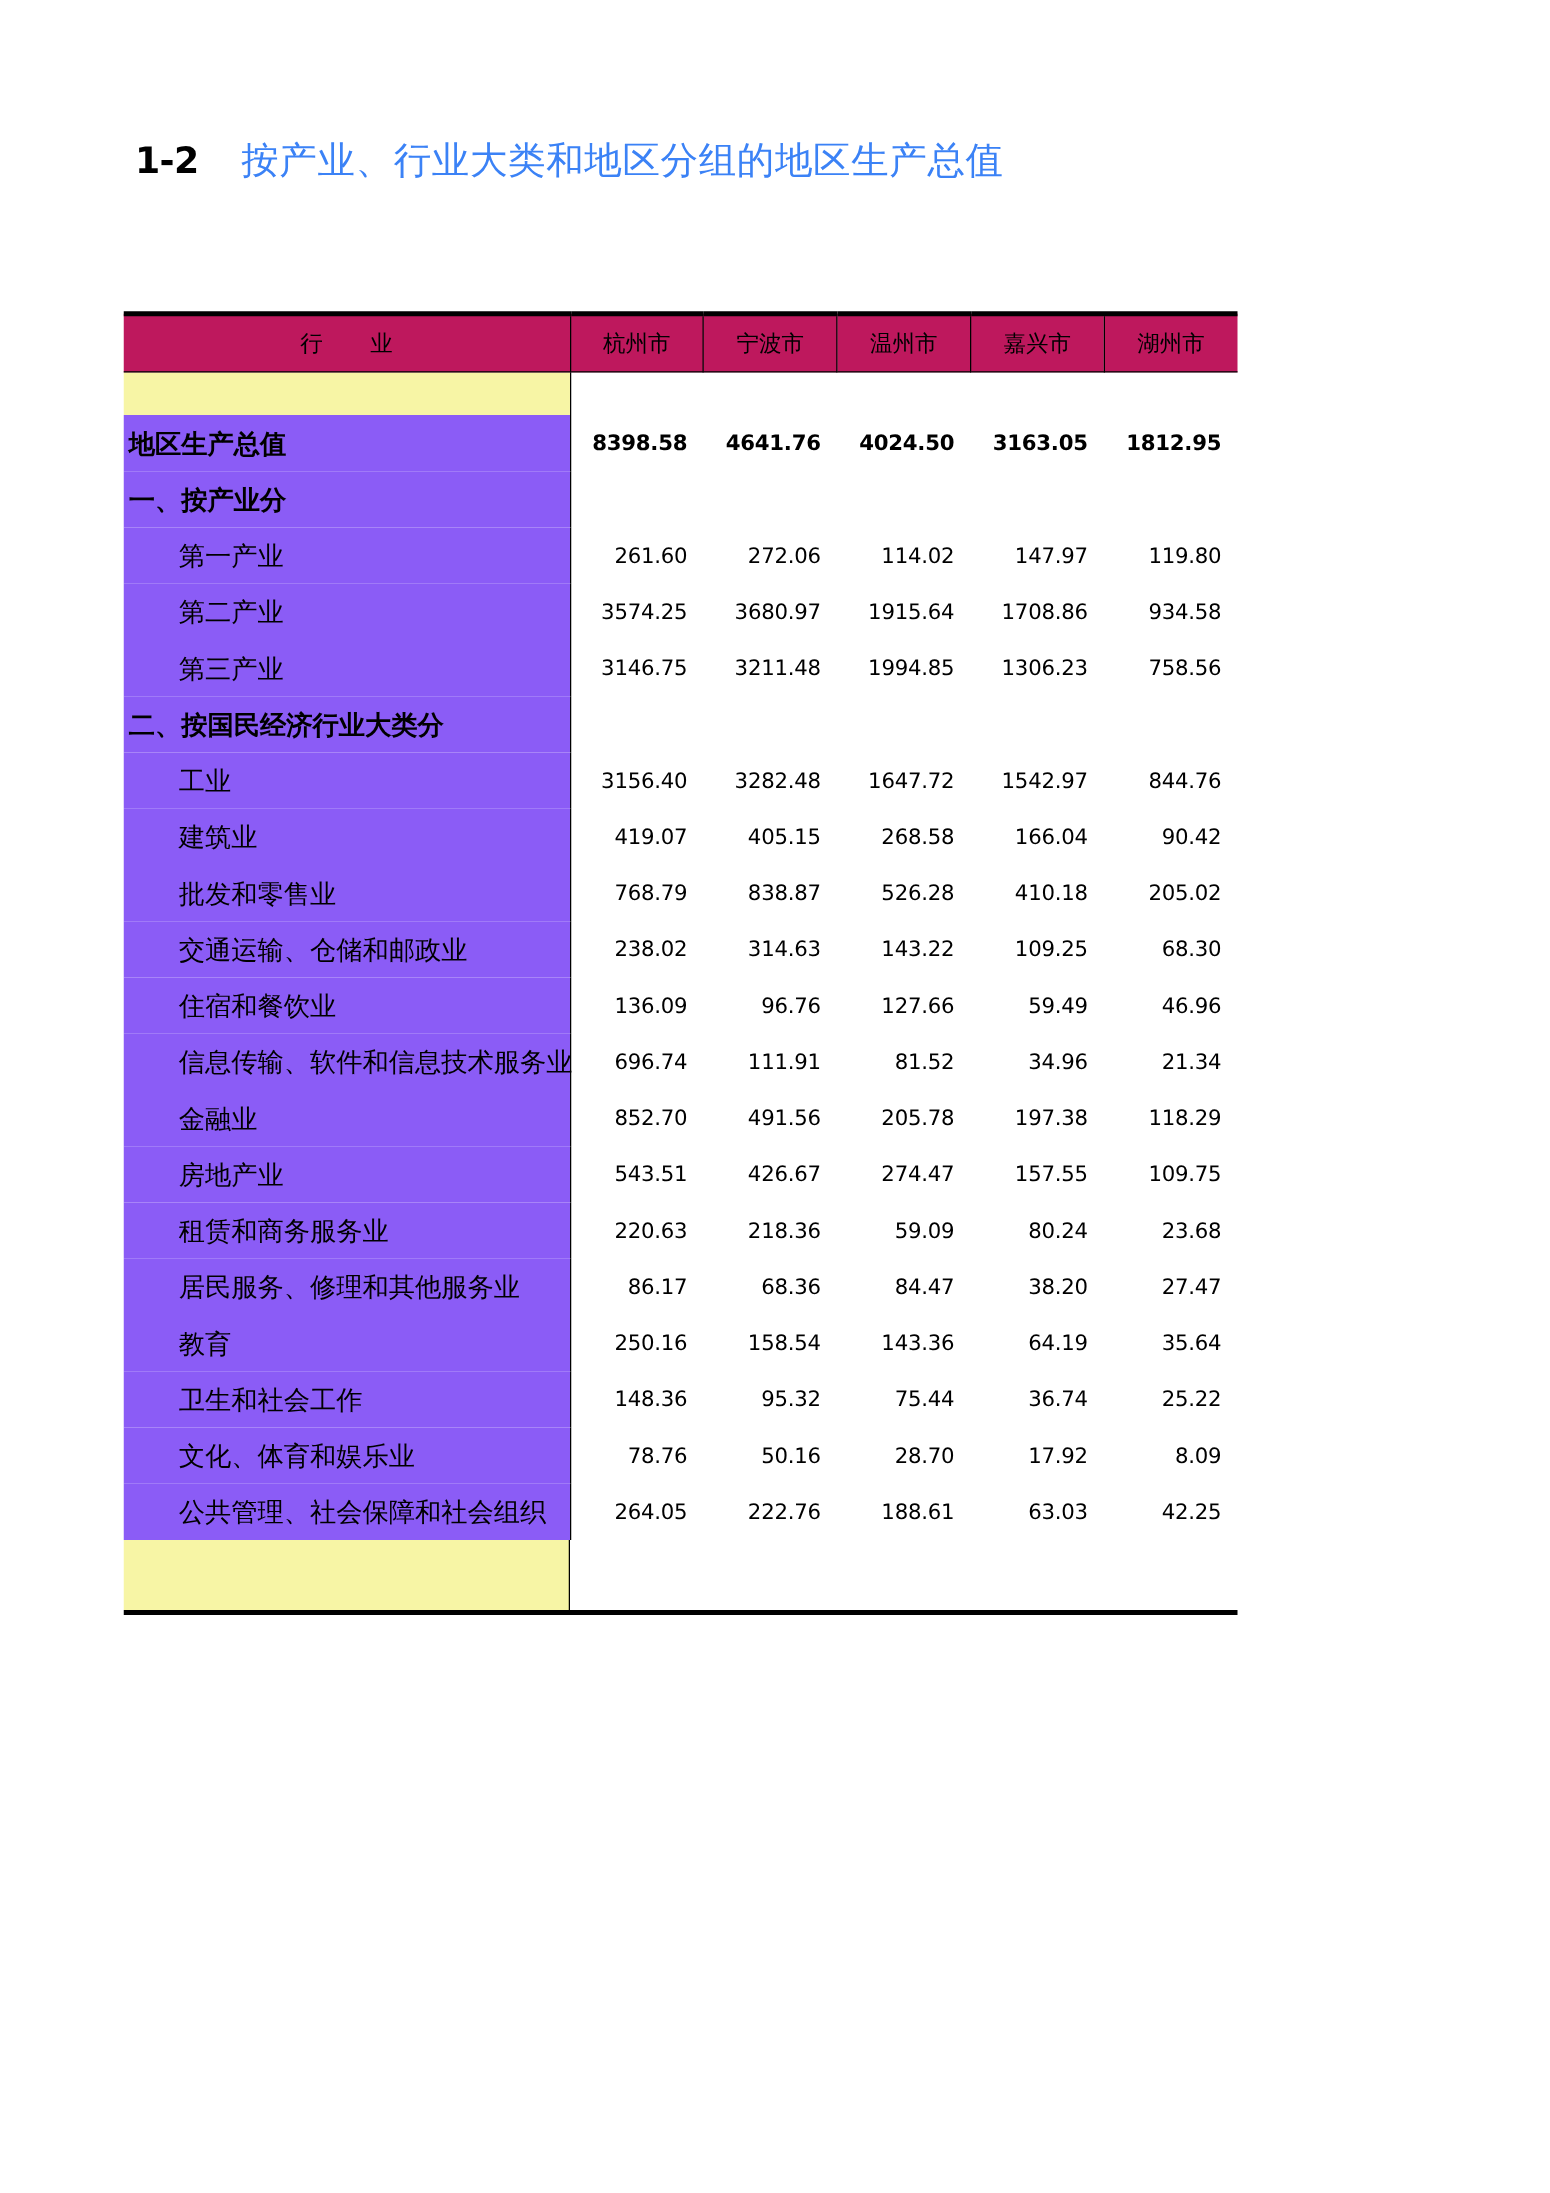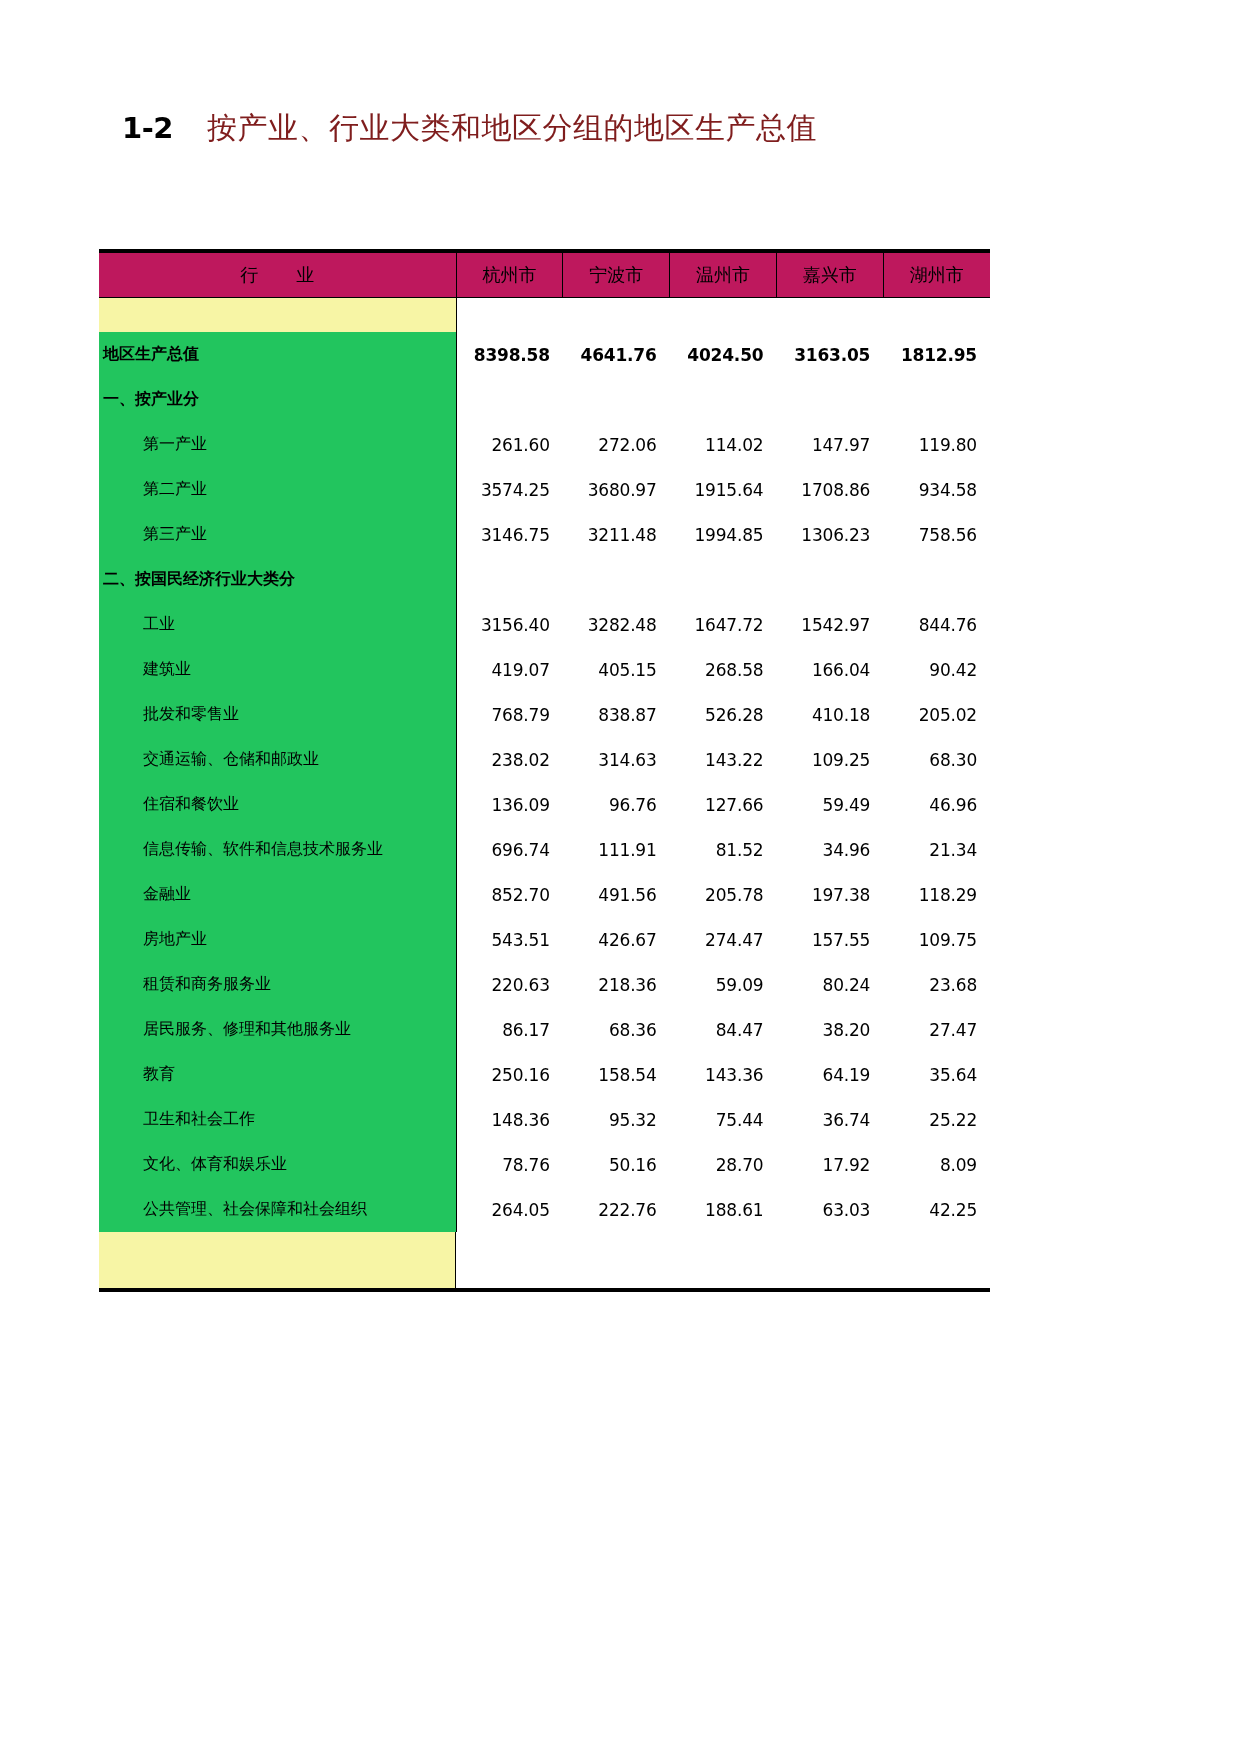--- a/index.html
+++ b/index.html
@@ -33,29 +33,28 @@
     display: flex;
     align-items: baseline;
     white-space: nowrap;
   }
   .title-number {
     font-family: "DejaVu Sans", "Liberation Sans", sans-serif;
     font-size: 29px;
     font-weight: bold;
     letter-spacing: -0.5px;
     color: #000;
-    margin-left: 14px;
   }
   .title-text {
     font-family: Liberation Serif, serif;
     font-size: 30px;
     font-weight: normal;
     margin-left: 34px;
     letter-spacing: 0.5px;
-    color: #7f1d1d;
+    color: #3b82f6;
   }
 
   
   .table-wrap {
     position: absolute;
     left: 99px;
     top: 249px;
     width: 891px;
   }
 
@@ -114,24 +113,24 @@
   
   tbody tr.drow td {
     padding: 0;
     height: 45px;
     border: none;
     vertical-align: middle;
     font-size: 17px;
     color: #000;
   }
   tbody tr.drow td.lbl {
-    background: #22c55e;
+    background: #8b5cf6;
     border-right: 1.5px solid #000;
     font-family: "DejaVu Serif", "Liberation Serif", serif;
-    font-size: 16px;
+    font-size: 21px;
     padding-left: 2px;
     white-space: nowrap;
   }
   tbody tr.drow td.dat {
     background: #ffffff;
     text-align: right;
     padding-right: 13px;
     font-family: "DejaVu Sans", "Liberation Sans", sans-serif;
     font-size: 17px;
     letter-spacing: -0.2px;

